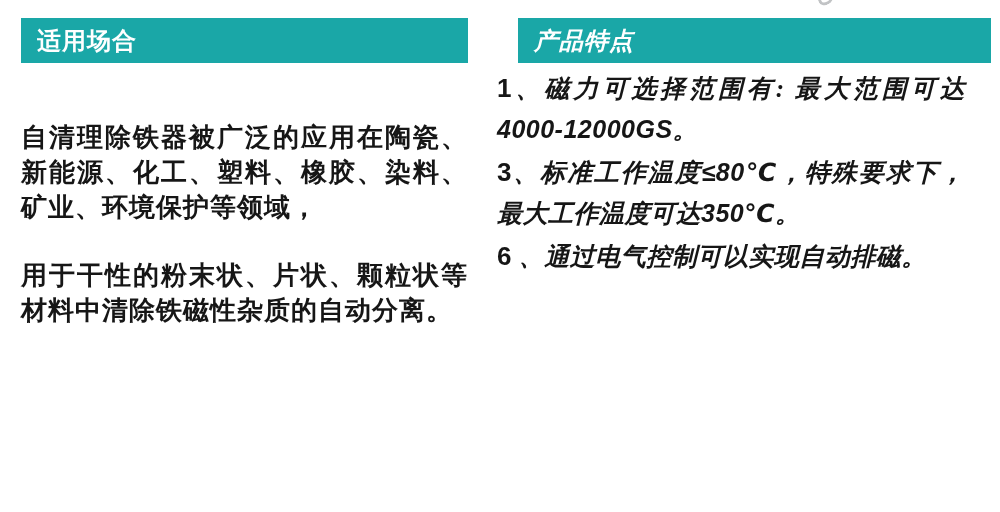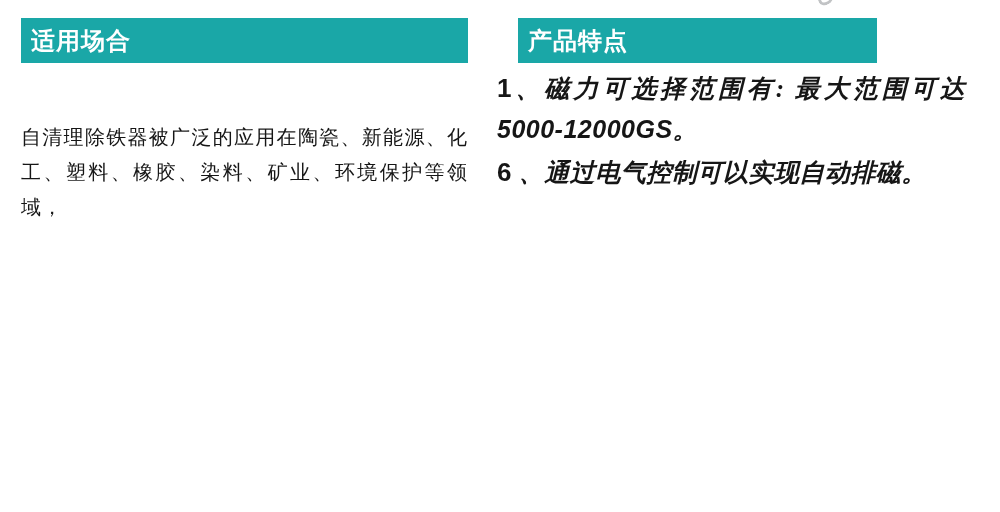--- a/index.html
+++ b/index.html
@@ -31,32 +31,32 @@
   .col{ position:absolute; top:18px; }
   .col.left{ left:21px; width:447px; }
   .col.right{ left:497px; width:468px; }
 
   .bar{
     height:45px; line-height:45px;
     background:var(--accent);
     color:#ffffff;
     font-family:"Liberation Sans","DejaVu Sans",sans-serif;
     font-weight:bold; font-size:24px;
-    padding-left:10px;
+    padding-left:16px;
     letter-spacing:1px;
   }
-  .col.right .bar{ margin-left:21px; width:359px; }
+  .col.right .bar{ margin-left:21px; width:473px;font-style:italic; }
 
   .para{
     margin:0;
-    font-size:20px; line-height:35px;
+    font-size:26px; line-height:35px;
     letter-spacing:1px;
     text-align:justify;
     color:var(--ink);
-    font-weight:400;
+    font-weight:700;
   }
   .para.p1{ margin-top:57px; }
   .para.p2{ margin-top:33px; }
 
   .features{
     margin-top:5px;
     font-size:25px; line-height:40px;
     letter-spacing:0.5px;
     text-align:justify;
     color:var(--ink);
@@ -77,25 +77,27 @@
 
 <div class="page">
 
   <div class="curl"></div>
 
   <section class="col left">
     <div class="bar">
       <span>适用场合</span>
     </div>
     <p class="para p1">自清理除铁器被广泛的应用在陶瓷、新能源、化工、塑料、橡胶、染料、矿业、环境保护等领域，</p>
+    <p class="para p2">用于干性的粉末状、片状、颗粒状等材料中清除铁磁性杂质的自动分离。</p>
   </section>
 
   <section class="col right">
     <div class="bar">
       <span>产品特点</span>
     </div>
     <div class="features">
-        <div class="feature"><span class="num">1</span><span class="seg">、磁力可选择范围有: 最大范围可达</span><span class="seg bold">5000-12000GS</span><span class="seg">。</span></div>
+        <div class="feature"><span class="num">1</span><span class="seg">、磁力可选择范围有: 最大范围可达</span><span class="seg bold">4000-12000GS</span><span class="seg">。</span></div>
+        <div class="feature"><span class="num">3</span><span class="seg">、标准工作温度</span><span class="seg bold">≤80℃</span><span class="seg">，特殊要求下，最大工作温度可达</span><span class="seg bold">350℃</span><span class="seg">。</span></div>
         <div class="feature"><span class="num">6</span><span class="seg"> 、通过电气控制可以实现自动排磁。</span></div>
       </div>
   </section>
 
 </div>
 
 </body></html>

